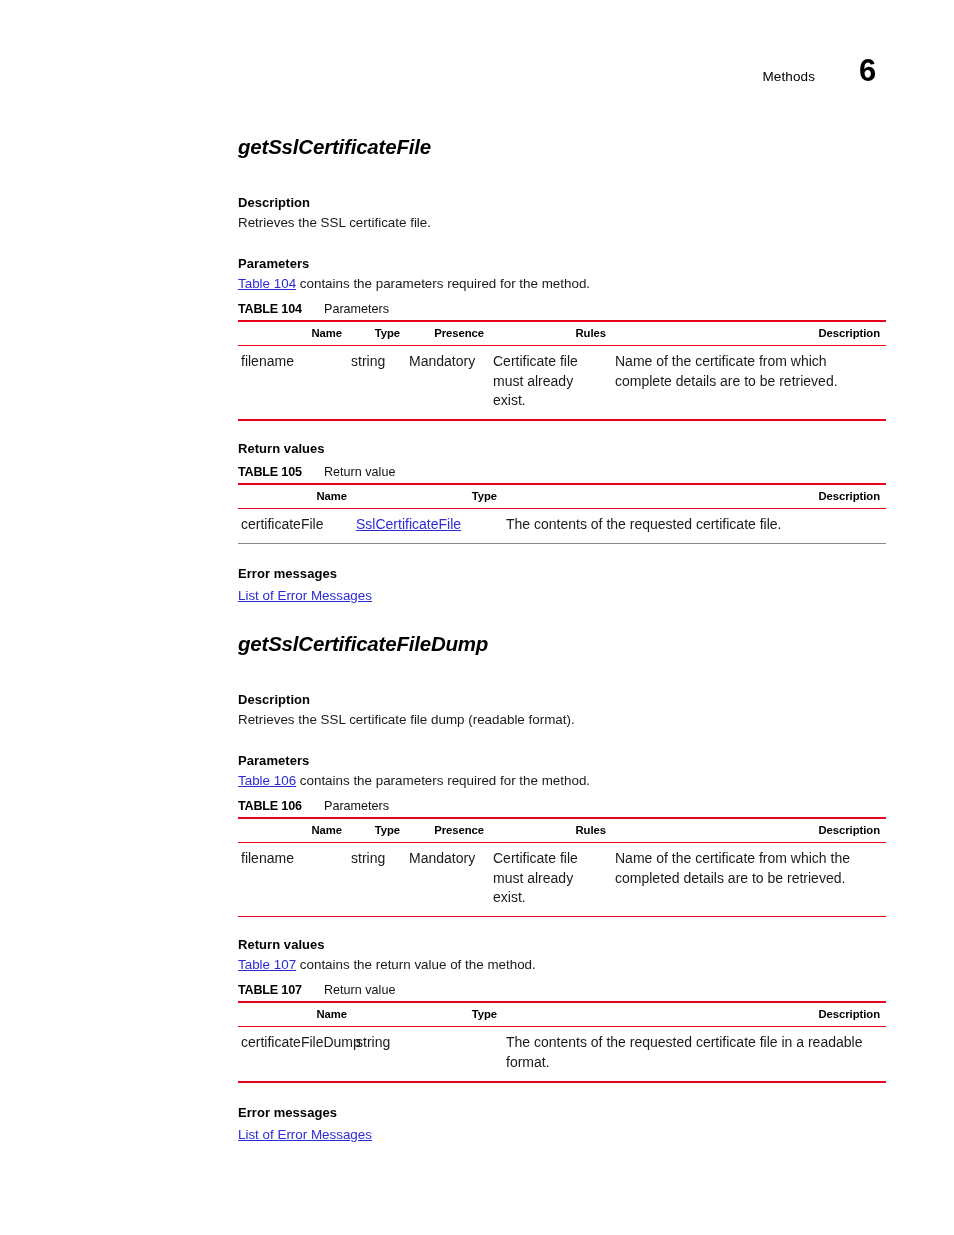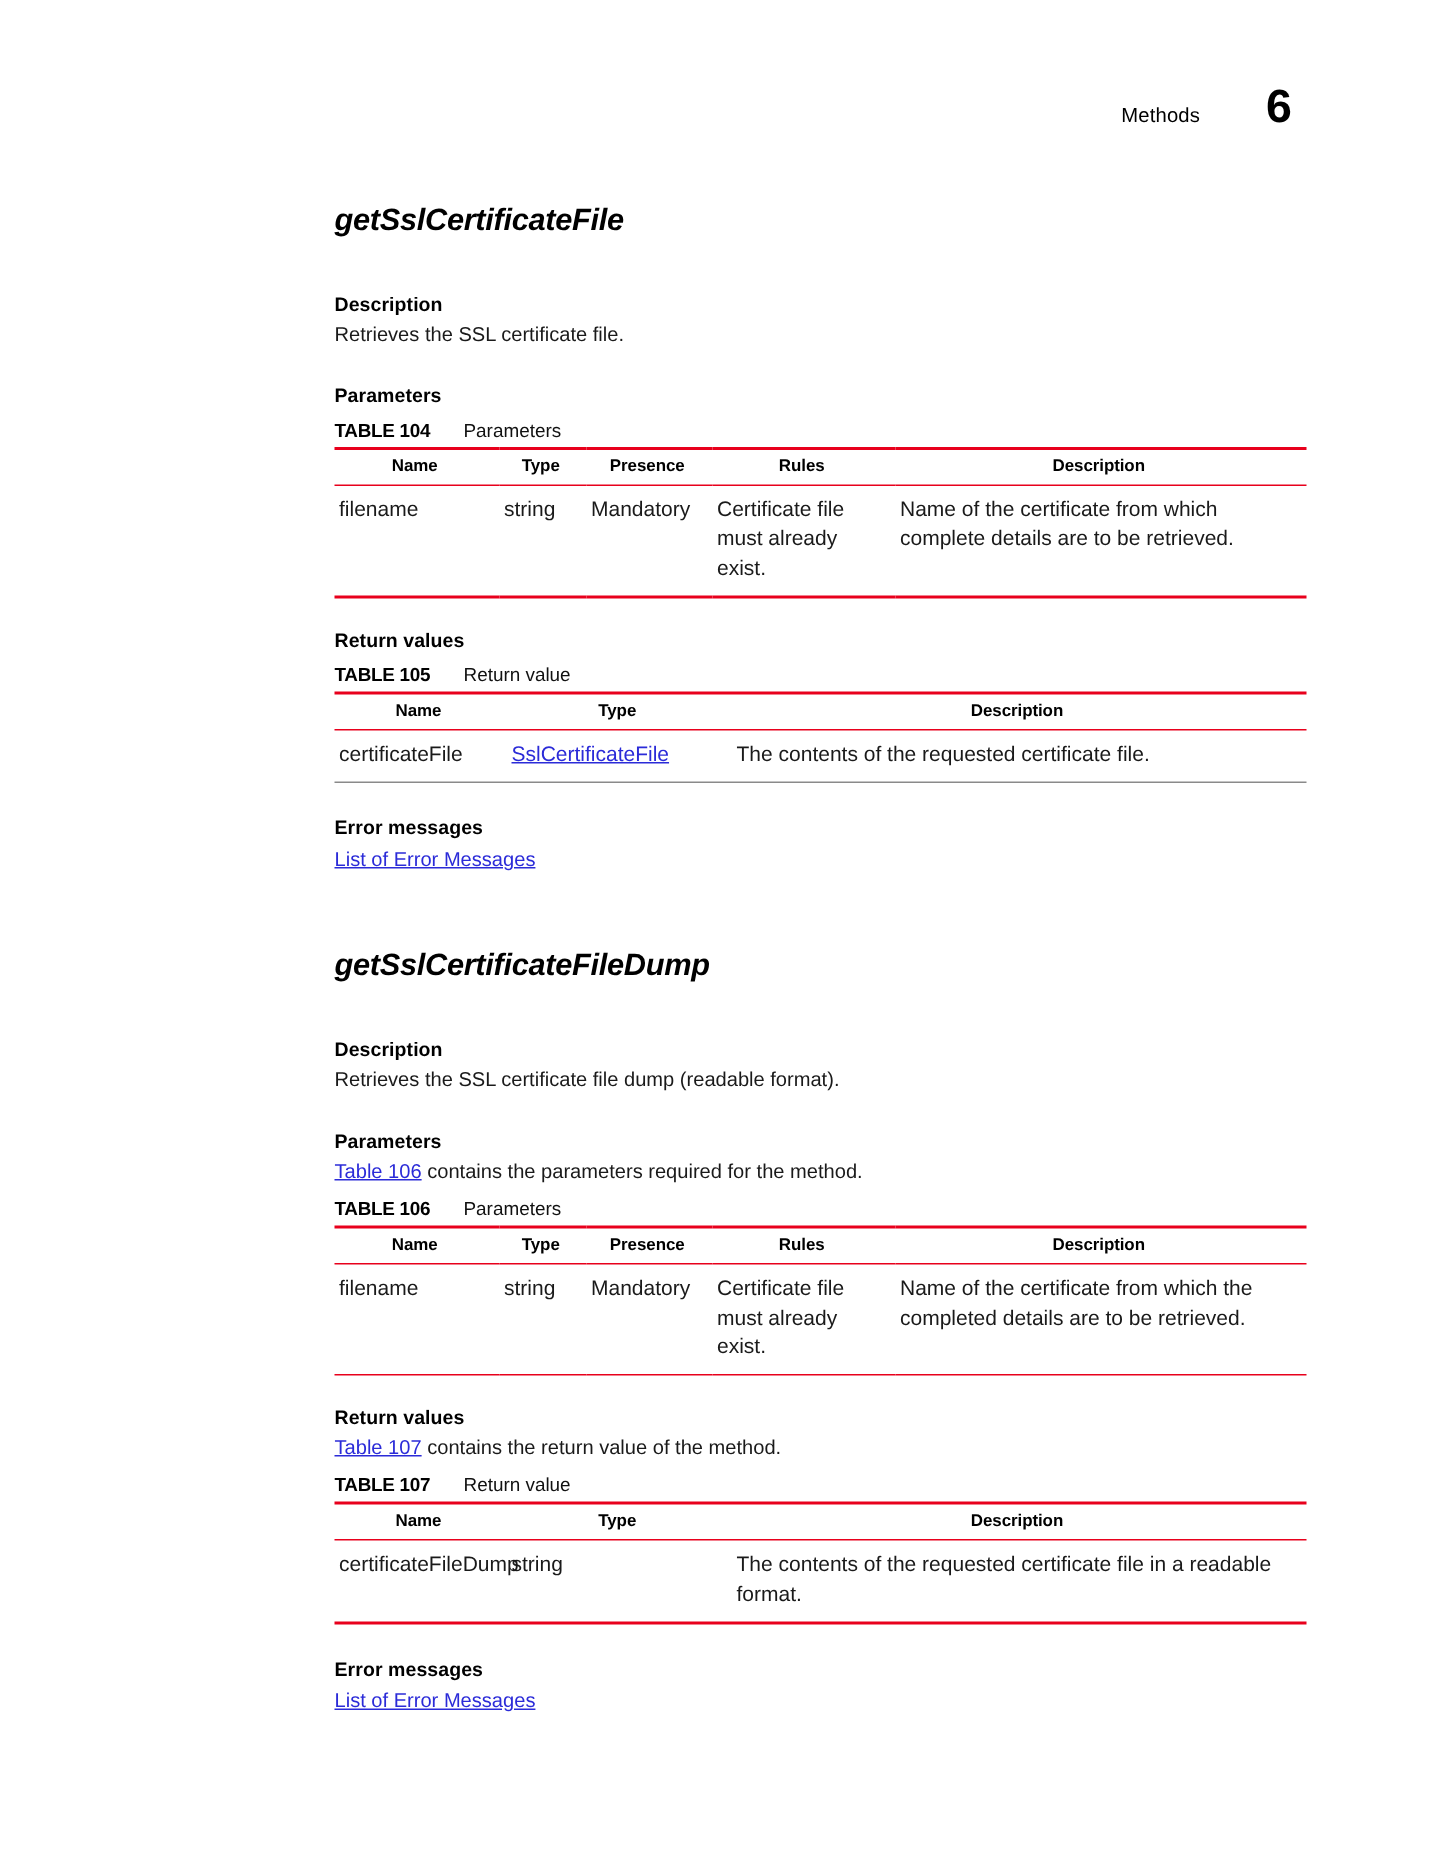--- a/index.html
+++ b/index.html
@@ -3,21 +3,21 @@
 <meta charset="utf-8">
 <style>
   * { margin:0; padding:0; box-sizing:border-box; }
   html, body {
     width:954px; height:1235px;
     background:#ffffff;
     font-family:"Liberation Sans", sans-serif;
     color:#000000;
     -webkit-font-smoothing:antialiased;
   }
-  .page { position:relative; width:822px; height:1235px; }
+  .page { position:relative; width:822px; height:1235px;margin-left:15px; }
 
   
   .page-header {
     position:absolute;
     left:0; top:55px;
     width:870px;
     display:flex;
     align-items:baseline;
     justify-content:flex-end;
   }
@@ -77,21 +77,21 @@
   }
   .tbl-caption .tname { color:#111; }
 
   
   table.doc-table {
     width:648px;
     border-collapse:collapse;
     table-layout:fixed;
   }
   table.doc-table th {
-    text-align:center;
+    text-align:right;
     font-size:11.3px;
     font-weight:bold;
     letter-spacing:-.05px;
     padding:5px 6px 6px 3px;
     vertical-align:top;
     color:#000;
   }
   table.doc-table td {
     text-align:left;
     font-size:14px;
@@ -132,20 +132,21 @@
     <div style="position:absolute; left:0; top:135px; width:648px;">
 
       <div class="method-title">getSslCertificateFile</div>
 
       <div style="height:36px;"></div>
       <div class="section-head">Description</div>
       <div class="body-text" style="margin-top:4px;">Retrieves the SSL certificate file.</div>
 
       <div style="height:24px;"></div>
       <div class="section-head">Parameters</div>
+      <div class="body-text" style="margin-top:4px;"><a class="lnk" href="#">Table 104</a><span> contains the parameters required for the method.</span></div>
 
       <div class="tbl-caption" style="margin-top:9px;">
         <span class="tnum">TABLE 104</span>
         <span class="tname">Parameters</span>
       </div>
 
       <table class="doc-table" style="margin-top:4px;">
         <thead>
           <tr>
             <th class="c5-name rule-red-top">Name</th>

